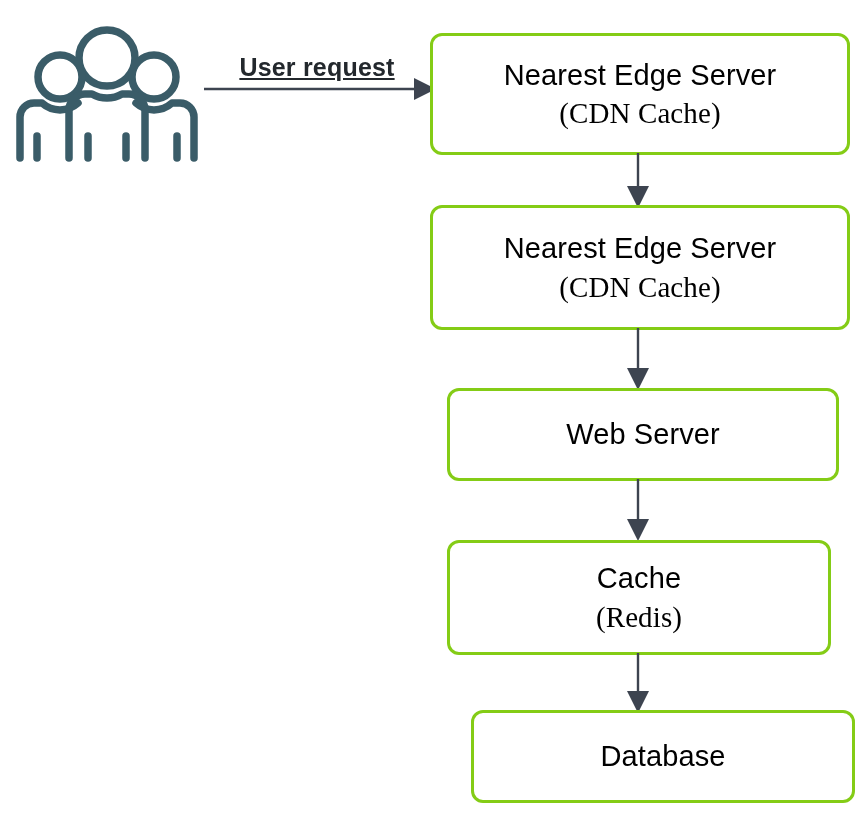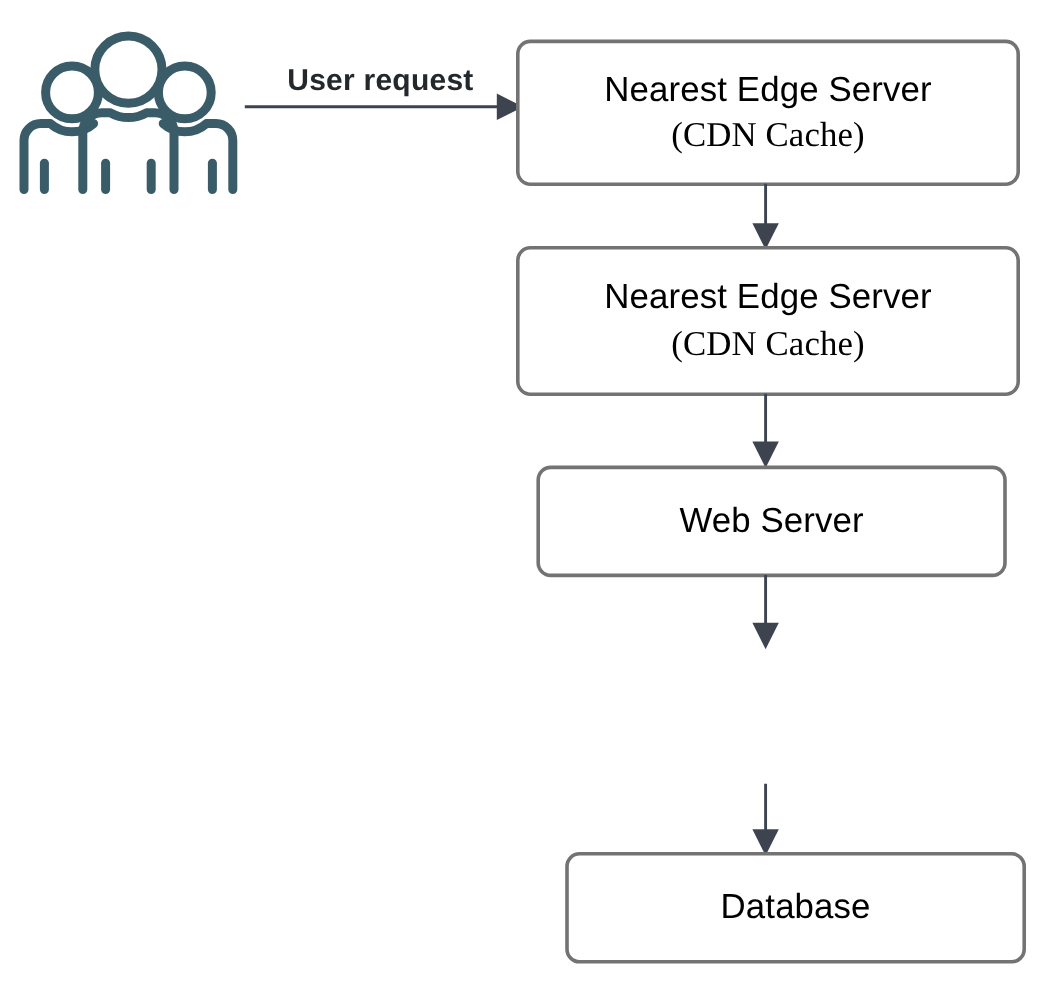--- a/index.html
+++ b/index.html
@@ -15,21 +15,21 @@
     width: 864px;
     height: 836px;
     background: #ffffff;
     overflow: hidden;
   }
 
   
   .node {
     position: absolute;
     box-sizing: border-box;
-    border: 3px solid #737373;
+    border: 3px solid #84cc16;
     border-radius: 12px;
     background: #ffffff;
     display: flex;
     flex-direction: column;
     align-items: center;
     justify-content: center;
     color: #000000;
     font-size: 29px;
     line-height: 1.32;
     font-weight: 400;
@@ -56,20 +56,21 @@
     position: absolute;
     left: 204px;
     top: 53px;
     width: 226px;
     text-align: center;
     font-size: 25px;
     font-weight: bold;
     color: #23282d;
     letter-spacing: 0.2px;
     white-space: nowrap;
+    text-decoration: underline;
   }
 
   
   #people-icon {
     position: absolute;
     left: 12px;
     top: 24px;
     width: 190px;
     height: 140px;
   }
@@ -130,20 +131,24 @@
 
   <div id="node-web" class="node">
     <span>Web Server</span>
   </div>
 
   <svg class="connector" style="left:622px; top:479px; width:32px; height:64px;" viewBox="0 0 32 64">
     <line x1="16" y1="0" x2="16" y2="44" stroke="#3d4450" stroke-width="2.4"></line>
     <polygon points="5,40 27,40 16,62" fill="#3d4450"></polygon>
   </svg>
 
+  <div id="node-cache" class="node">
+    <span>Cache</span>
+    <span class="line2">(Redis)</span>
+  </div>
 
   <svg class="connector" style="left:622px; top:653px; width:32px; height:62px;" viewBox="0 0 32 62">
     <line x1="16" y1="0" x2="16" y2="42" stroke="#3d4450" stroke-width="2.4"></line>
     <polygon points="5,38 27,38 16,60" fill="#3d4450"></polygon>
   </svg>
 
   <div id="node-db" class="node">
     <span>Database</span>
   </div>
 

